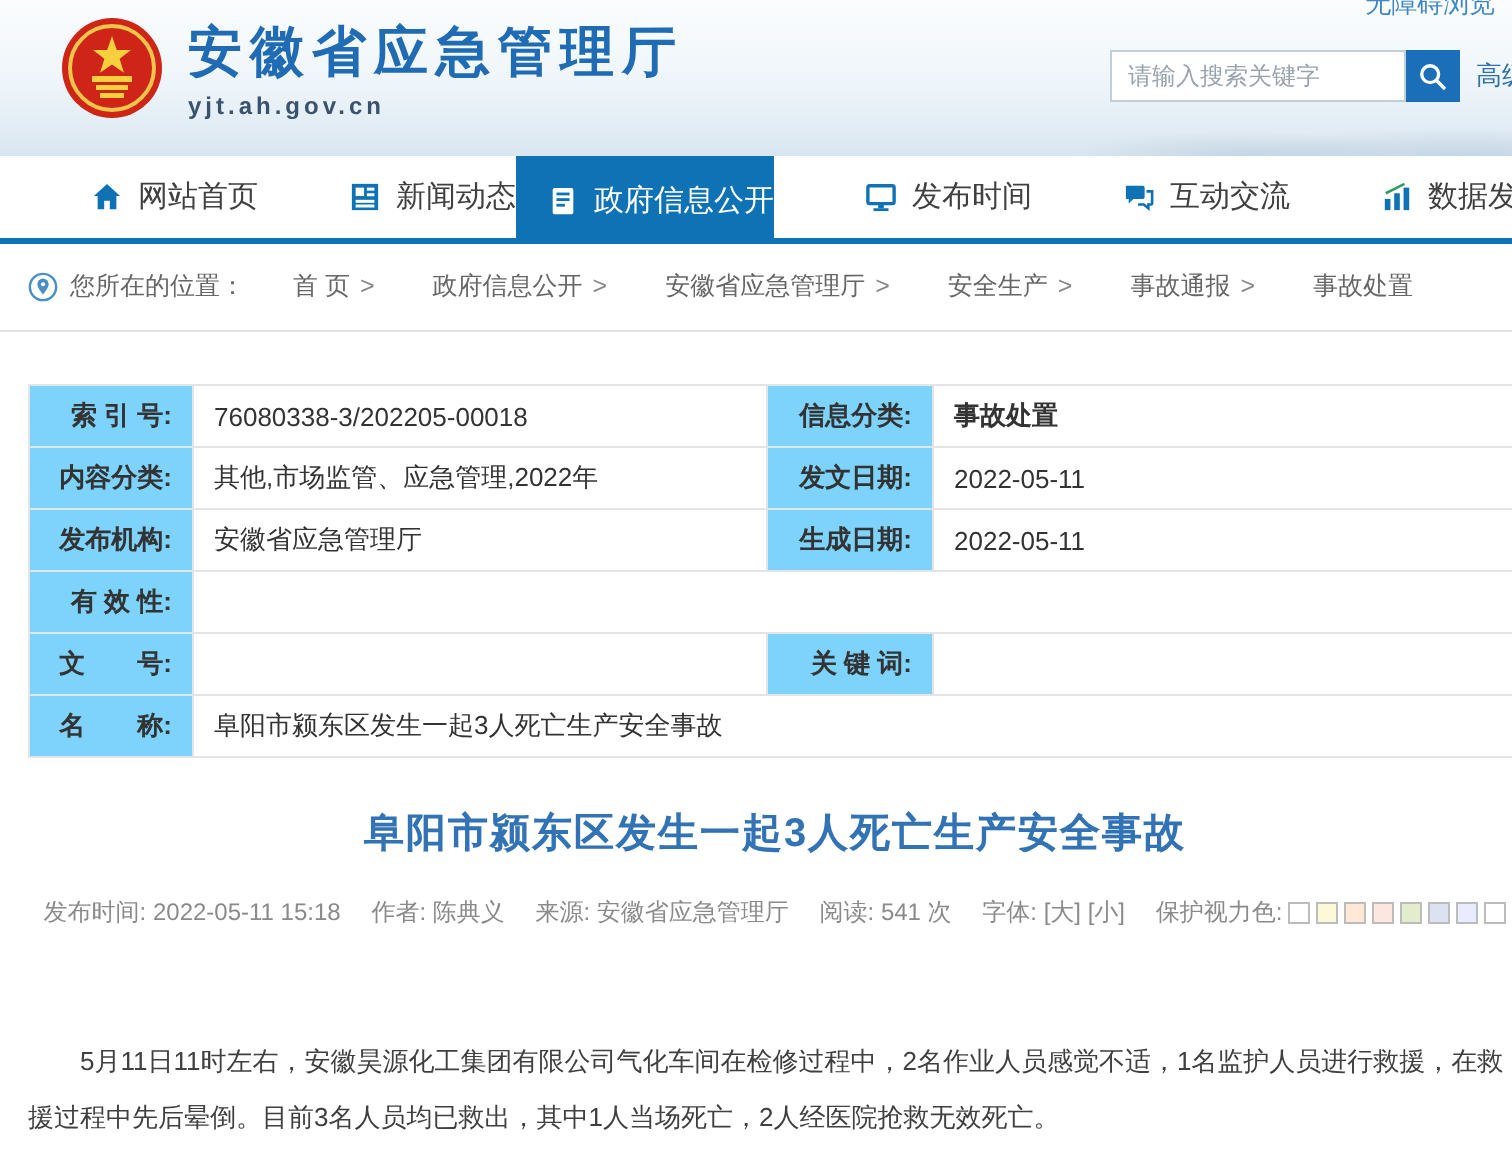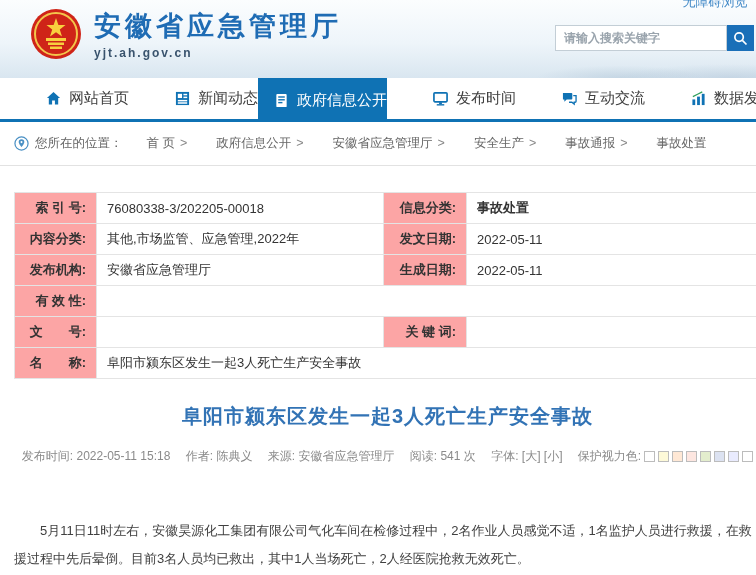--- a/index.html
+++ b/index.html
@@ -14,22 +14,22 @@
     background:radial-gradient(120px 18px at 620px 100%, rgba(160,185,205,.35), rgba(160,185,205,0) 70%),
                radial-gradient(160px 20px at 730px 100%, rgba(150,175,200,.30), rgba(150,175,200,0) 70%); }
   .top-links { position:absolute; top:-7px; right:16px; font-size:13px; color:#3f87c6; z-index:3; }
   .top-links .sep { color:#9db6c9; margin-left:8px; }
   .brand { position:absolute; left:30px; top:8px; display:flex; align-items:center; cursor:pointer; z-index:2; }
   .emblem { width:52px; height:52px; margin-right:12px; }
   .brand-text .site-name { font-size:27px; font-weight:bold; color:#1f6cb4; letter-spacing:4px;
     font-family:"Liberation Serif","DejaVu Serif",serif; }
   .brand-text .site-url { font-size:12px; font-weight:bold; color:#39536d; letter-spacing:2px; margin-top:2px; }
   .search { position:absolute; left:555px; top:25px; display:flex; align-items:center; z-index:3; }
-  .search input { width:172px; height:26px; border:1px solid #c3ced6; background:#fff;
-    font-size:12px; color:#666; padding:0 8px; outline:none;font-weight:bold; }
+  .search input { width:148px; height:26px; border:1px solid #c3ced6; background:#fff;
+    font-size:12px; color:#666; padding:0 8px; outline:none; }
   .search input::placeholder { color:#9aa4ad; }
   .search-btn { width:27px; height:26px; background:#1a6fb8; border:none; cursor:pointer;
     display:flex; align-items:center; justify-content:center; }
   .adv-search { margin-left:8px; font-size:13px; color:#2d71ad; white-space:nowrap; cursor:pointer; }
 
   
   .nav { height:44px; background:#fff; border-bottom:3px solid #0f72b4; display:flex; }
   .nav-item { width:129px; height:41px; display:flex; align-items:center; justify-content:flex-end;
     font-size:15px; color:#404040; cursor:pointer; white-space:nowrap; }
   .nav-item svg { margin-right:8px; flex:0 0 auto; }
@@ -40,21 +40,21 @@
     font-size:12.5px; color:#666; border-bottom:1px solid #e2e2e2; background:#fff; }
   .breadcrumb svg { margin-right:6px; flex:0 0 auto; }
   .crumb { cursor:pointer;margin-left:24px; }
   .crumb-sep { margin:0 5px; color:#888; }
 
   
   .content { margin:26px 14px 0 14px; width:747px; }
   table.info { border-collapse:collapse; width:754px; table-layout:fixed; }
   table.info td { border:1px solid #e4e4e4; height:31px; font-size:13px; color:#333;
     padding:0 10px; overflow:hidden; white-space:nowrap; }
-  td.lbl { background:#fca5a5; font-weight:bold; text-align:right; color:#333; width:82px; }
+  td.lbl { background:#7dd3fc; font-weight:bold; text-align:right; color:#333; width:82px; }
   td.val { background:#fff; }
   .bold-val { font-weight:bold; }
 
   .article-title { margin-top:24px; text-align:center; font-size:20px; font-weight:bold;
     color:#3273b5; letter-spacing:1px; }
   .article-meta { margin-top:18px; text-align:center; font-size:12px; color:#8a8a8a;
     white-space:nowrap; }
   .article-meta .mitem { margin:0 6px;text-align:center; }
   .font-btn { cursor:pointer; color:#8a8a8a; }
   .swatches { display:inline-block; vertical-align:-2px; }

